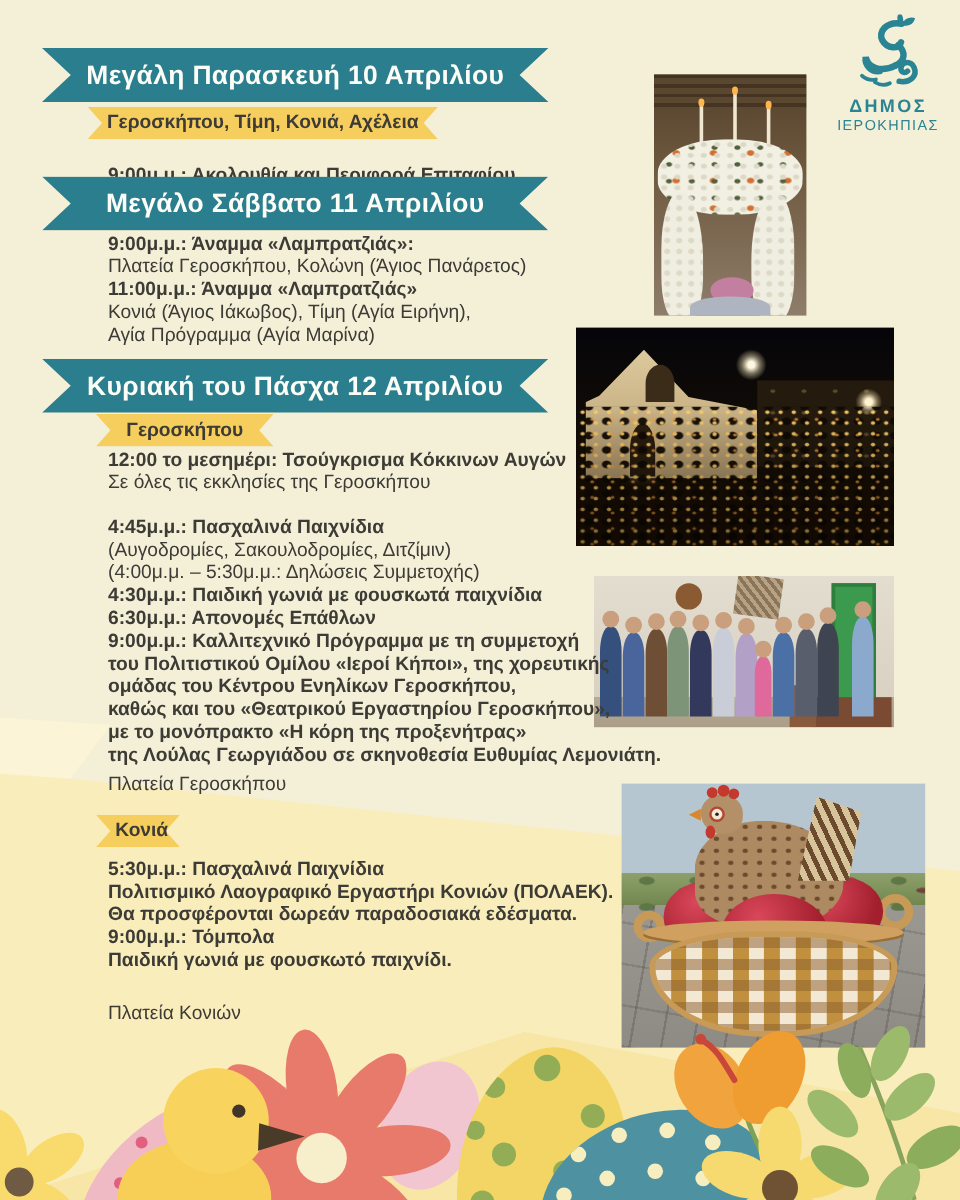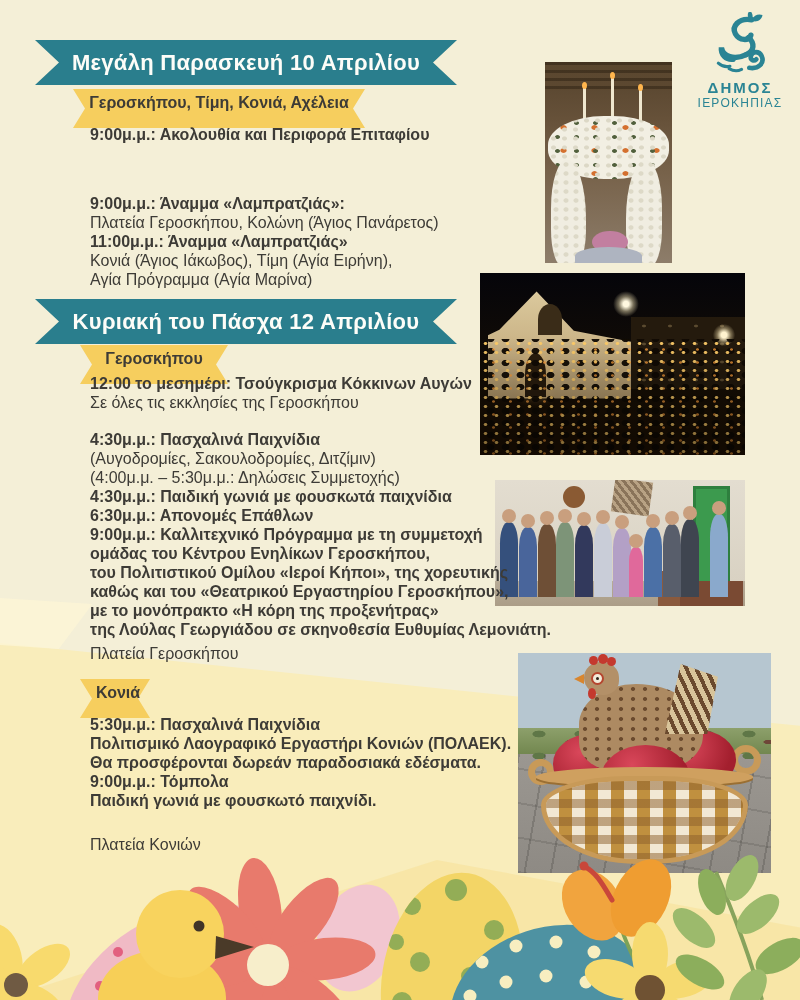--- a/index.html
+++ b/index.html
@@ -21,21 +21,21 @@
 
   
   .ribbon{position:absolute;left:35px;width:422px;height:45px;z-index:3;}
   .ribbon .shape{position:absolute;inset:0;background:var(--teal);
      clip-path:polygon(0 0,100% 0,calc(100% - 24px) 50%,100% 100%,0 100%,24px 50%);
      filter:drop-shadow(0 2px 1px rgba(70,55,20,.28));}
   .ribbon .txt{position:relative;display:block;text-align:center;line-height:45px;
      font-weight:700;font-size:22px;color:#fdfdf8;letter-spacing:.3px;white-space:nowrap;}
 
   
-  .tag{position:absolute;height:39px;z-index:3;}
+  .tag{position:absolute;height:27px;z-index:3;}
   .tag .shape{position:absolute;inset:0;background:var(--yellow);
      clip-path:polygon(0 0,100% 0,calc(100% - 12px) 50%,100% 100%,0 100%,12px 50%);
      filter:drop-shadow(0 1px 1px rgba(70,55,20,.22));}
   .tag .txt{position:relative;display:block;text-align:center;line-height:27px;
      font-weight:700;font-size:16px;color:var(--ink);white-space:nowrap;padding:0 16px;}
 
   
   .tblock{position:absolute;left:90px;font-size:16px;line-height:19px;color:var(--ink);
      white-space:nowrap;z-index:3;}
   .tblock .b{font-weight:700;}
@@ -144,24 +144,28 @@
   <div class="wash wash3"></div>
 
   <div class="ribbon" style="top:40px">
     <span class="shape"></span>
     <span class="txt">Μεγάλη Παρασκευή 10 Απριλίου</span>
   </div>
   <div class="tag" style="left:73px;top:89px;width:292px">
     <span class="shape"></span>
     <span class="txt">Γεροσκήπου, Τίμη, Κονιά, Αχέλεια</span>
   </div>
-  <div class="tblock" style="top:125px">
+  <div class="tblock" style="top:137px">
     <div class="b">9:00μ.μ.: Ακολουθία και Περιφορά Επιταφίου</div>
   </div>
 
+  <div class="ribbon" style="top:147px">
+    <span class="shape"></span>
+    <span class="txt">Μεγάλο Σάββατο 11 Απριλίου</span>
+  </div>
   <div class="tblock" style="top:194px">
     <div class="b">9:00μ.μ.: Άναμμα «Λαμπρατζιάς»:</div>
     <div class="r">Πλατεία Γεροσκήπου, Κολώνη (Άγιος Πανάρετος)</div>
     <div class="b">11:00μ.μ.: Άναμμα «Λαμπρατζιάς»</div>
     <div class="r">Κονιά (Άγιος Ιάκωβος), Τίμη (Αγία Ειρήνη),</div>
     <div class="r">Αγία Πρόγραμμα (Αγία Μαρίνα)</div>
   </div>
 
   <div class="ribbon" style="top:299px">
     <span class="shape"></span>
@@ -169,28 +173,28 @@
   </div>
   <div class="tag" style="left:80px;top:345px;width:148px">
     <span class="shape"></span>
     <span class="txt">Γεροσκήπου</span>
   </div>
   <div class="tblock" style="top:374px">
     <div class="b">12:00 το μεσημέρι: Τσούγκρισμα Κόκκινων Αυγών</div>
     <div class="r">Σε όλες τις εκκλησίες της Γεροσκήπου</div>
   </div>
   <div class="tblock" style="top:430px">
-    <div class="b">4:30μ.μ.: Πασχαλινά Παιχνίδια</div>
+    <div class="b">4:45μ.μ.: Πασχαλινά Παιχνίδια</div>
     <div class="r">(Αυγοδρομίες, Σακουλοδρομίες, Διτζίμιν)</div>
     <div class="r">(4:00μ.μ. – 5:30μ.μ.: Δηλώσεις Συμμετοχής)</div>
     <div class="b">4:30μ.μ.: Παιδική γωνιά με φουσκωτά παιχνίδια</div>
     <div class="b">6:30μ.μ.: Απονομές Επάθλων</div>
     <div class="b">9:00μ.μ.: Καλλιτεχνικό Πρόγραμμα με τη συμμετοχή</div>
+    <div class="b">του Πολιτιστικού Ομίλου «Ιεροί Κήποι», της χορευτικής</div>
     <div class="b">ομάδας του Κέντρου Ενηλίκων Γεροσκήπου,</div>
-    <div class="b">του Πολιτιστικού Ομίλου «Ιεροί Κήποι», της χορευτικής</div>
     <div class="b">καθώς και του «Θεατρικού Εργαστηρίου Γεροσκήπου»,</div>
     <div class="b">με το μονόπρακτο «Η κόρη της προξενήτρας»</div>
     <div class="b">της Λούλας Γεωργιάδου σε σκηνοθεσία Ευθυμίας Λεμονιάτη.</div>
   </div>
   <div class="tblock" style="top:644px">
     <div class="r">Πλατεία Γεροσκήπου</div>
   </div>
 
   <div class="tag" style="left:80px;top:679px;width:70px">
     <span class="shape"></span>

